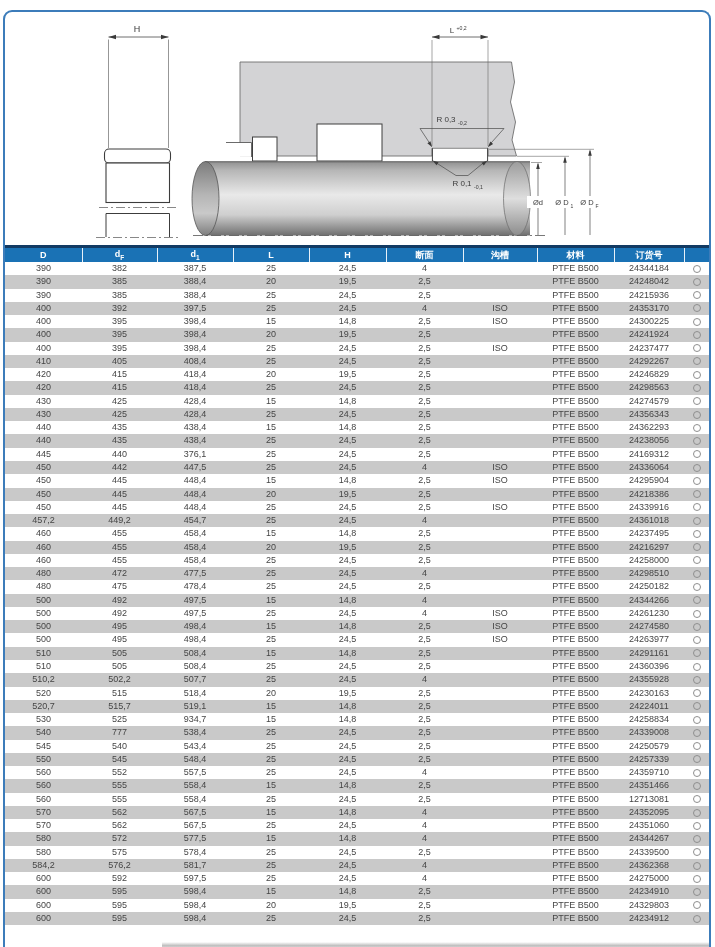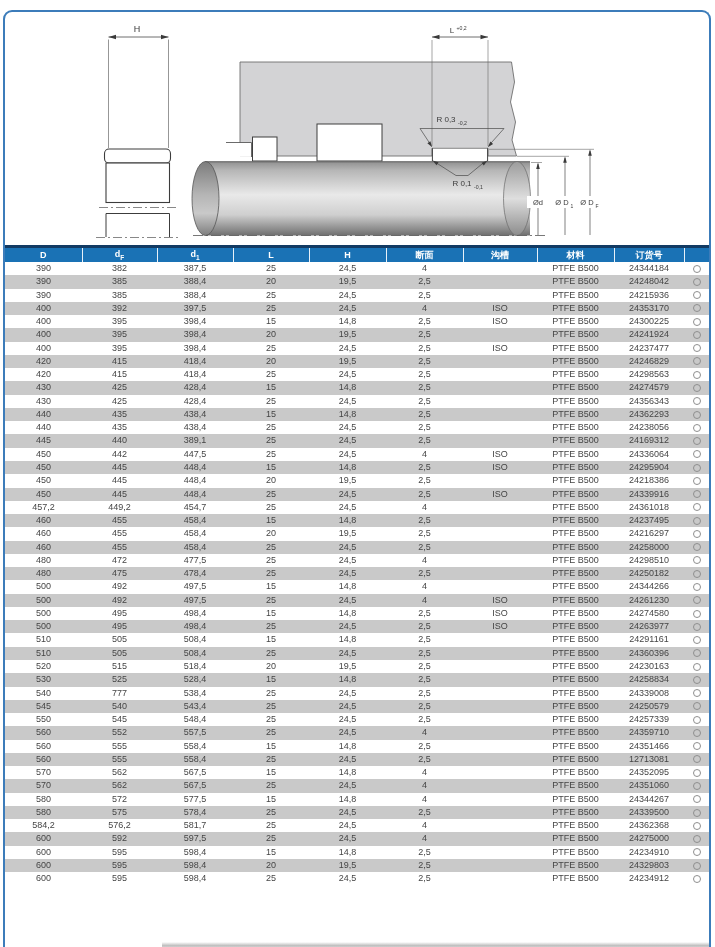--- a/index.html
+++ b/index.html
@@ -255,20 +255,32 @@
           <td>398,4</td>
           <td>25</td>
           <td>24,5</td>
           <td>2,5</td>
           <td>ISO</td>
           <td>PTFE B500</td>
           <td>24237477</td>
           <td><span class="circle"></span></td>
         </tr>
         <tr>
+          <td>410</td>
+          <td>405</td>
+          <td>408,4</td>
+          <td>25</td>
+          <td>24,5</td>
+          <td>2,5</td>
+          <td></td>
+          <td>PTFE B500</td>
+          <td>24292267</td>
+          <td><span class="circle"></span></td>
+        </tr>
+        <tr>
           <td>420</td>
           <td>415</td>
           <td>418,4</td>
           <td>20</td>
           <td>19,5</td>
           <td>2,5</td>
           <td></td>
           <td>PTFE B500</td>
           <td>24246829</td>
           <td><span class="circle"></span></td>
@@ -329,21 +341,21 @@
           <td>24,5</td>
           <td>2,5</td>
           <td></td>
           <td>PTFE B500</td>
           <td>24238056</td>
           <td><span class="circle"></span></td>
         </tr>
         <tr>
           <td>445</td>
           <td>440</td>
-          <td>389,1</td>
+          <td>376,1</td>
           <td>25</td>
           <td>24,5</td>
           <td>2,5</td>
           <td></td>
           <td>PTFE B500</td>
           <td>24169312</td>
           <td><span class="circle"></span></td>
         </tr>
         <tr>
           <td>450</td>
@@ -531,35 +543,59 @@
           <td>508,4</td>
           <td>25</td>
           <td>24,5</td>
           <td>2,5</td>
           <td></td>
           <td>PTFE B500</td>
           <td>24360396</td>
           <td><span class="circle"></span></td>
         </tr>
         <tr>
+          <td>510,2</td>
+          <td>502,2</td>
+          <td>507,7</td>
+          <td>25</td>
+          <td>24,5</td>
+          <td>4</td>
+          <td></td>
+          <td>PTFE B500</td>
+          <td>24355928</td>
+          <td><span class="circle"></span></td>
+        </tr>
+        <tr>
           <td>520</td>
           <td>515</td>
           <td>518,4</td>
           <td>20</td>
           <td>19,5</td>
           <td>2,5</td>
           <td></td>
           <td>PTFE B500</td>
           <td>24230163</td>
           <td><span class="circle"></span></td>
         </tr>
         <tr>
+          <td>520,7</td>
+          <td>515,7</td>
+          <td>519,1</td>
+          <td>15</td>
+          <td>14,8</td>
+          <td>2,5</td>
+          <td></td>
+          <td>PTFE B500</td>
+          <td>24224011</td>
+          <td><span class="circle"></span></td>
+        </tr>
+        <tr>
           <td>530</td>
           <td>525</td>
-          <td>528,4</td>
+          <td>934,7</td>
           <td>15</td>
           <td>14,8</td>
           <td>2,5</td>
           <td></td>
           <td>PTFE B500</td>
           <td>24258834</td>
           <td><span class="circle"></span></td>
         </tr>
         <tr>
           <td>540</td>

